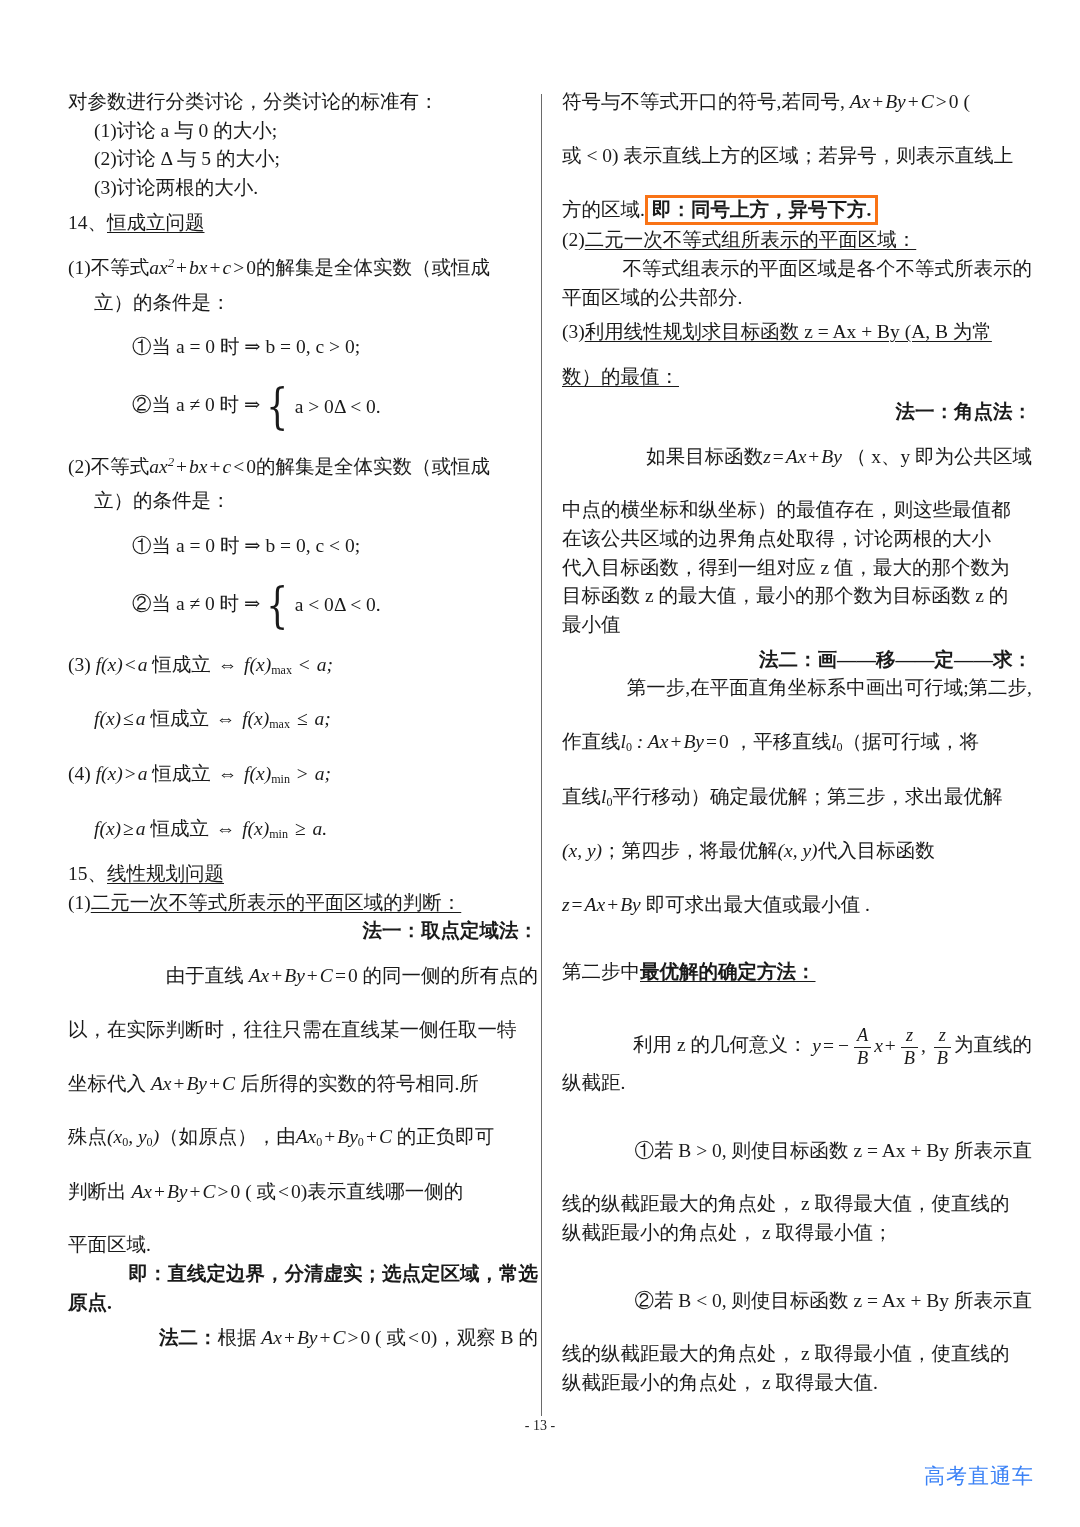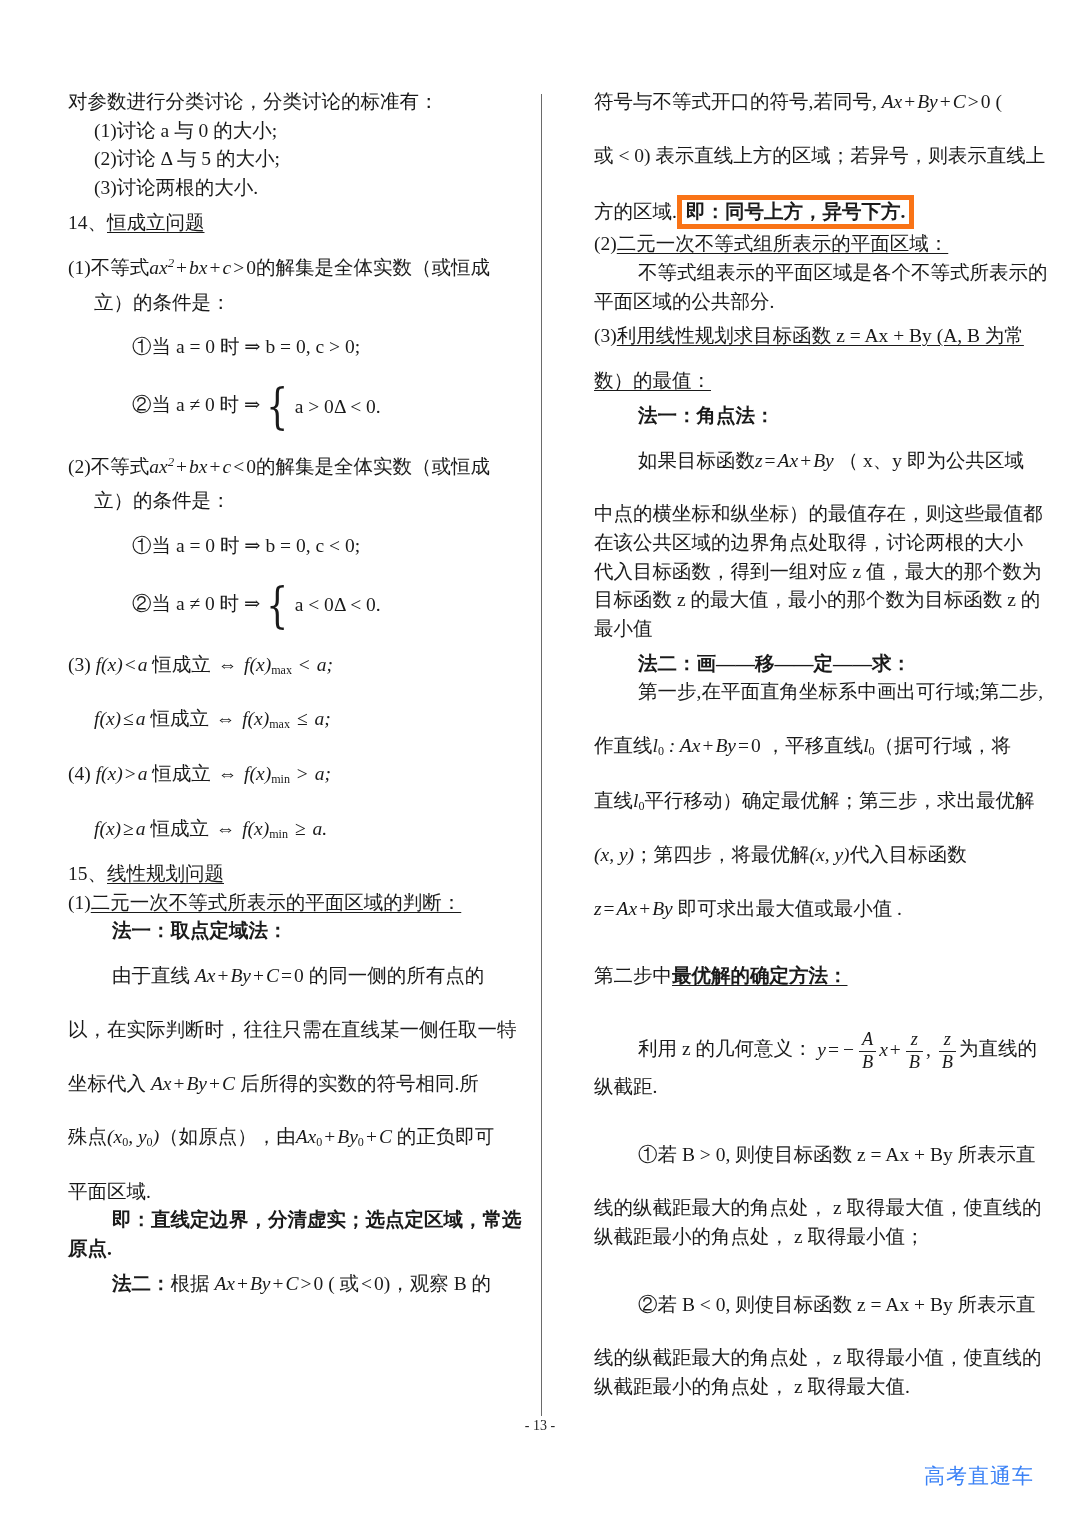--- a/index.html
+++ b/index.html
@@ -24,48 +24,48 @@
     width: 1080px;
     display: flex;
     align-items: flex-start;
   }
   .col {
     width: 470px;
     font-size: 19.5px;
     line-height: 1.42;
   }
   .col-left { margin-left: 68px; }
-  .col-right { margin-left: 56px; }
+  .col-right { margin-left: 24px; }
 
   .divider {
     position: absolute;
     left: 541px;
     top: 94px;
     width: 1px;
     height: 1322px;
     background: #6a6a6a;
   }
 
   
   .line { margin: 0 0 1px 0; white-space: nowrap; }
   .sp-sm { margin-bottom: 7px; }
   .sp-md { margin-bottom: 17px; }
   .sp-lg { margin-bottom: 26px; }
   .sp-xl { margin-bottom: 40px; }
 
   .ind1 { padding-left: 26px; }
-  .ind2 { padding-left: 44px; }
+  .ind2 { padding-left: 44px; text-align: right; }
   .ind3 { padding-left: 64px; }
 
   .u { text-decoration: underline; text-underline-offset: 3px; }
   .b { font-weight: bold; }
 
   .boxed {
     display: inline-block;
-    border: 5px solid #f97316;
+    border: 3px solid #f97316;
     padding: 0 4px 1px 4px;
     font-weight: bold;
     line-height: 1.18;
   }
 
   
   .m {
     font-family: "Liberation Serif", "DejaVu Serif", serif;
     font-style: italic;
   }
@@ -242,20 +242,24 @@
         <span>坐标代入</span>
         <span class="m">Ax<span class="op">+</span>By<span class="op">+</span>C</span>
         <span>后所得的实数的符号相同.所</span>
       </p>
 
       <p class="line sp-lg">
         <span>殊点</span><span class="m">(x<span class="sub">0</span>,<span> </span>y<span class="sub">0</span>)</span><span>（如原点），由</span><span class="m">Ax<span class="sub">0</span><span class="op">+</span>By<span class="sub">0</span><span class="op">+</span>C</span>
         <span>的正负即可</span>
       </p>
 
+      <p class="line sp-lg">
+        <span>判断出</span>
+        <span class="m">Ax<span class="op">+</span>By<span class="op">+</span>C<span class="op">&gt;</span><span class="mn">0</span> <span class="mn">( 或</span><span class="op">&lt;</span><span class="mn">0)</span></span><span>表示直线哪一侧的</span>
+      </p>
 
       <p class="line">平面区域.</p>
 
       <p class="line ind2">
         <span class="b">即：直线定边界，分清虚实；选点定区域，常选</span>
       </p>
       <p class="line sp-sm">
         <span class="b">原点.</span>
       </p>
 

